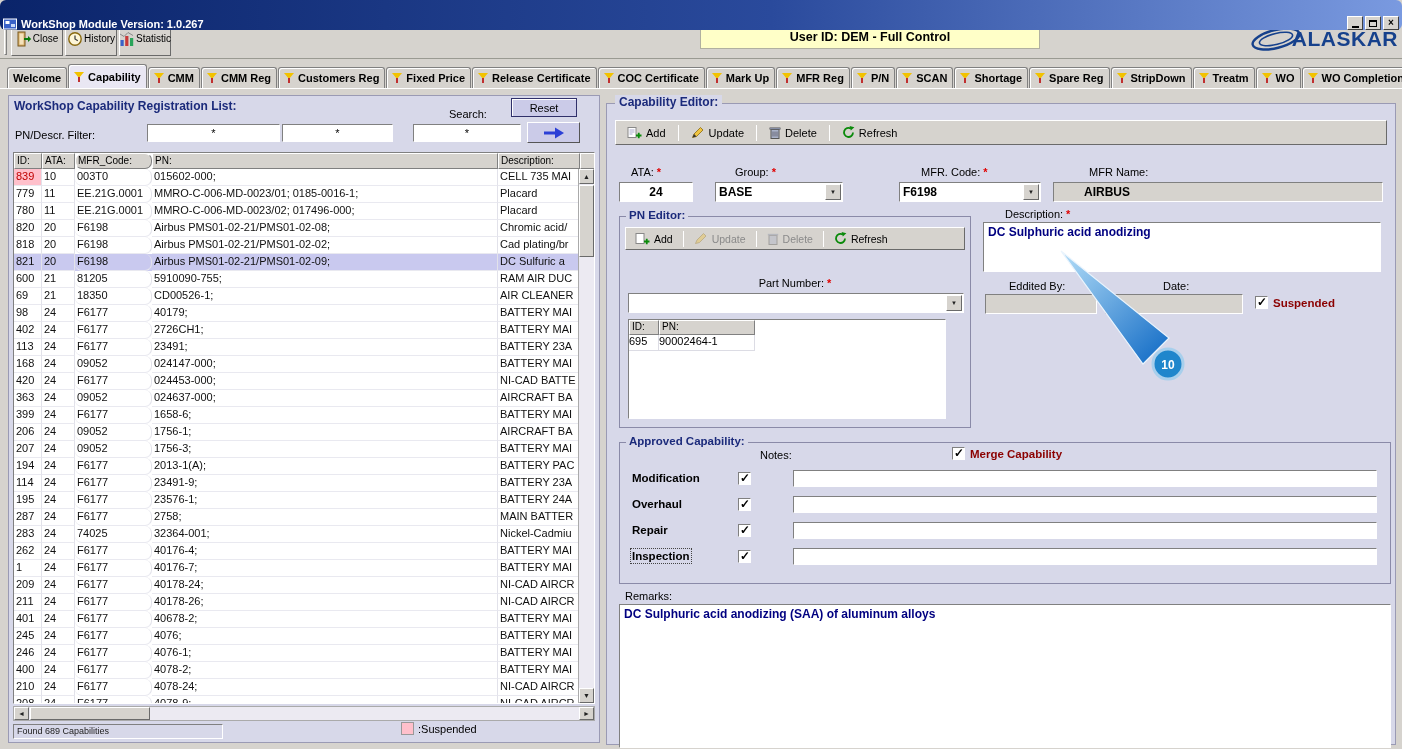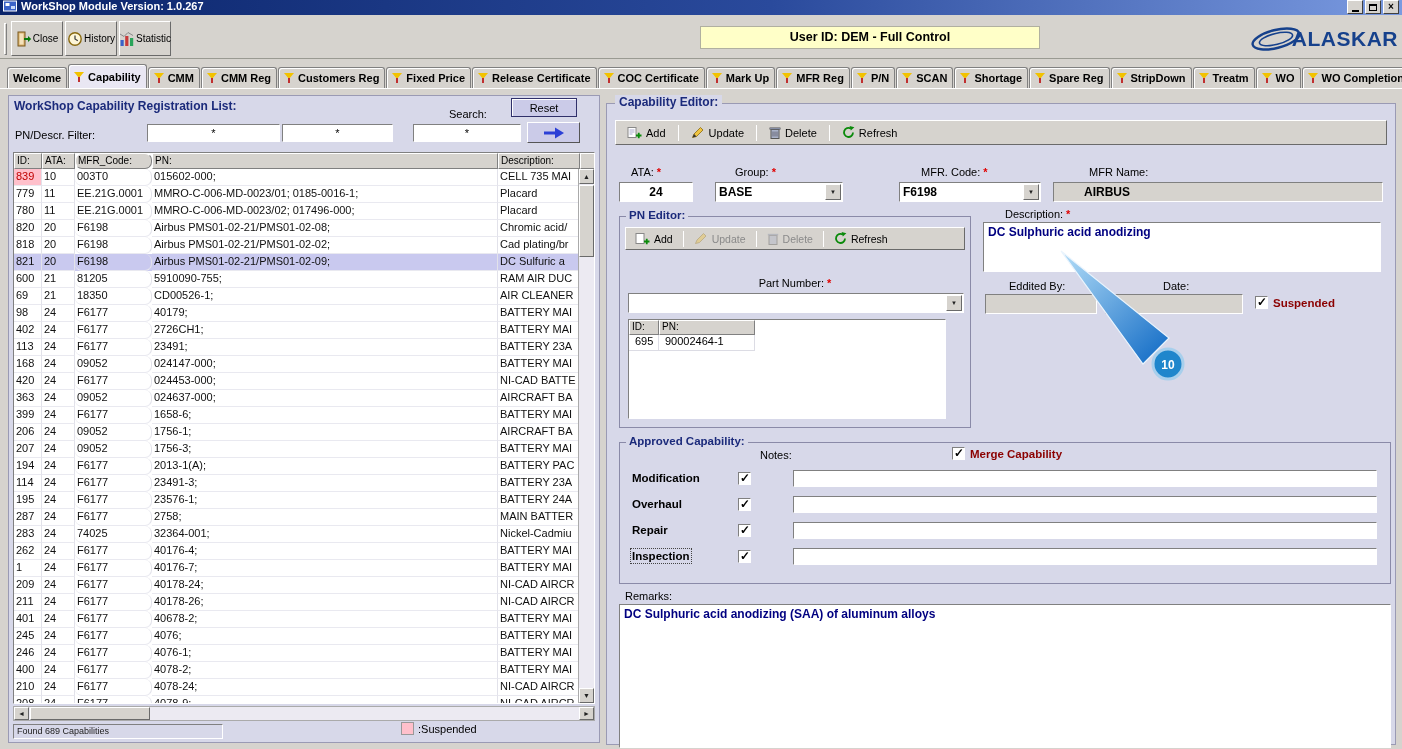--- a/index.html
+++ b/index.html
@@ -1,22 +1,22 @@
 <!DOCTYPE html>
 <html style="--chrome: #d6d3ce; --panel: #d7d8e9; --heading: #1b2a7b; --navy: #000080; --darkred: #8b0000; --banner: #ffffc8; --selrow: #c9c9ef; --suspbg: #ffc0cb; --logoblue: #16418c; --titlebar1: #0a246a; --titlebar2: #7a9ae0; --arrowblue: #1479cc;"><head>
 <meta charset="utf-8">
 <style>
   * { box-sizing: border-box; margin:0; padding:0; }
   html,body { width:1402px; height:749px; }
   body { font-family:"Liberation Sans",sans-serif; font-size:11px; background:var(--chrome,#d6d3ce); overflow:hidden; position:relative; }
 
   
-  .titlebar { position:absolute; left:0; top:0; width:100%; height:15px;
+  .titlebar { position:absolute; left:0; top:0; width:100%; height:30px;
     background:linear-gradient(90deg,var(--titlebar1,#0a246a),#2a4a9c 55%,var(--titlebar2,#7a9ae0));
-    color:#fff; display:flex; align-items:flex-start; padding:0 3px; z-index:10; }
+    color:#fff; display:flex; align-items:flex-end; padding:0 3px; z-index:10;border-radius:6px; }
   .titlebar .title { font-weight:bold; font-size:11px; margin-left:4px; white-space:nowrap; }
   .winbtns { margin-left:auto; display:flex; gap:2px; }
   .wbtn { width:16px; height:14px; background:var(--chrome,#d6d3ce); border:1px solid; border-color:#fff #404040 #404040 #fff;
     display:flex; align-items:center; justify-content:center; font-size:10px; color:#000; font-weight:bold; line-height:1; }
   .glyph-min{width:7px;height:2px;background:#000;margin-top:7px;}
   .glyph-max{width:8px;height:7px;border:1px solid #000;border-top-width:2px;}
 
   
   .toolbar { position:absolute; left:0; top:19px; width:100%; height:40px; background:var(--chrome,#d6d3ce);
     border-bottom:1px solid #9a9a92; display:flex; align-items:center; padding-left:4px; }
@@ -115,21 +115,21 @@
   .pn-toolbar{position:absolute;left:5px;top:10px;width:340px;height:23px;background:var(--chrome,#d6d3ce);
     border:1px solid;border-color:#fff #6a6a6a #6a6a6a #fff;display:flex;align-items:center;padding:0 3px;gap:1px;}
   .pn-toolbar .tbtn{font-size:10.5px;height:18px;padding:0 5px;}
   .pn-partlabel{position:absolute;left:0;top:60px;width:100%;text-align:center;font-size:11px;}
   #pn-combo{left:8px;top:76px;width:336px;}
   .pn-grid{position:absolute;left:8px;top:102px;width:318px;height:100px;overflow:hidden;}
   .pn-ghead{display:flex;height:15px;}
   .pn-gh{background:var(--chrome,#d6d3ce);border:1px solid;border-color:#fff #808080 #808080 #fff;font-size:10px;padding:0 2px;flex:none;}
   .pn-c0{width:30px;} .pn-c1{width:96px;}
   .pn-grow{display:flex;height:16px;}
-  .pn-gc{font-size:11px;padding:0 6px;border-right:1px solid #dcdce4;border-bottom:1px solid #dcdce4;overflow:hidden;white-space:nowrap;flex:none;}
+  .pn-gc{font-size:11px;padding:0 0;border-right:1px solid #dcdce4;border-bottom:1px solid #dcdce4;overflow:hidden;white-space:nowrap;flex:none;}
 
   #desc-label{left:398px;top:104px;}
   #desc-box{position:absolute;left:376px;top:118px;width:398px;height:50px;padding:2px 4px;font-size:12px;font-weight:bold;color:var(--navy,#000080);}
   #editedby-label{left:402px;top:176px;}
   #editedby-input{left:378px;top:190px;width:112px;background:var(--chrome,#d6d3ce);}
   #date-label{left:556px;top:176px;}
   #date-input{left:498px;top:190px;width:138px;background:var(--chrome,#d6d3ce);}
   .cbwrap{position:absolute;display:flex;align-items:center;gap:5px;}
   #suspended-wrap{left:648px;top:192px;}
   .darkred-cap{font-weight:bold;color:var(--darkred,#8b0000);font-size:11.5px;}
@@ -446,21 +446,21 @@
             <div class="gcell c-id">194</div>
             <div class="gcell c-ata">24</div>
             <div class="gcell c-mfr">F6177</div>
             <div class="gcell c-pn">2013-1(A);</div>
             <div class="gcell c-desc">BATTERY PAC</div>
           </div>
           <div class="grow">
             <div class="gcell c-id">114</div>
             <div class="gcell c-ata">24</div>
             <div class="gcell c-mfr">F6177</div>
-            <div class="gcell c-pn">23491-3;</div>
+            <div class="gcell c-pn">23491-9;</div>
             <div class="gcell c-desc">BATTERY 23A</div>
           </div>
           <div class="grow">
             <div class="gcell c-id">195</div>
             <div class="gcell c-ata">24</div>
             <div class="gcell c-mfr">F6177</div>
             <div class="gcell c-pn">23576-1;</div>
             <div class="gcell c-desc">BATTERY 24A</div>
           </div>
           <div class="grow">

